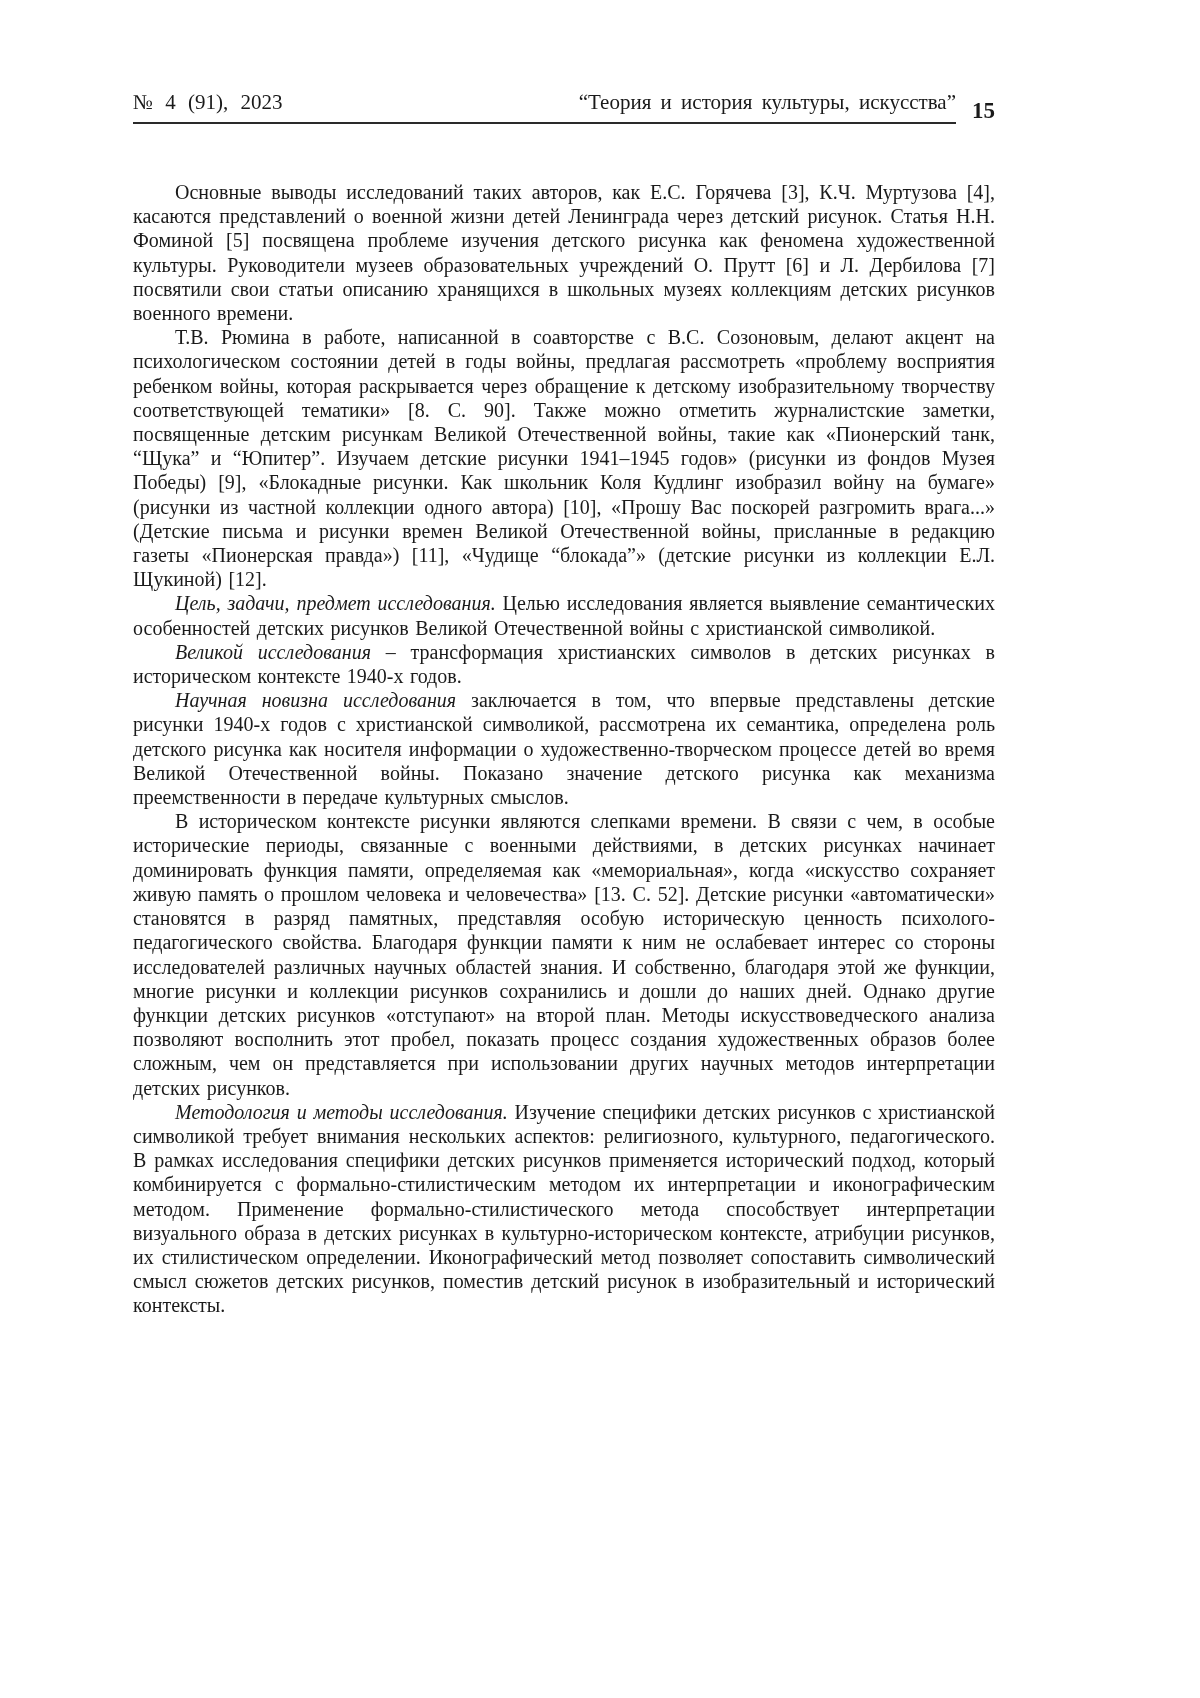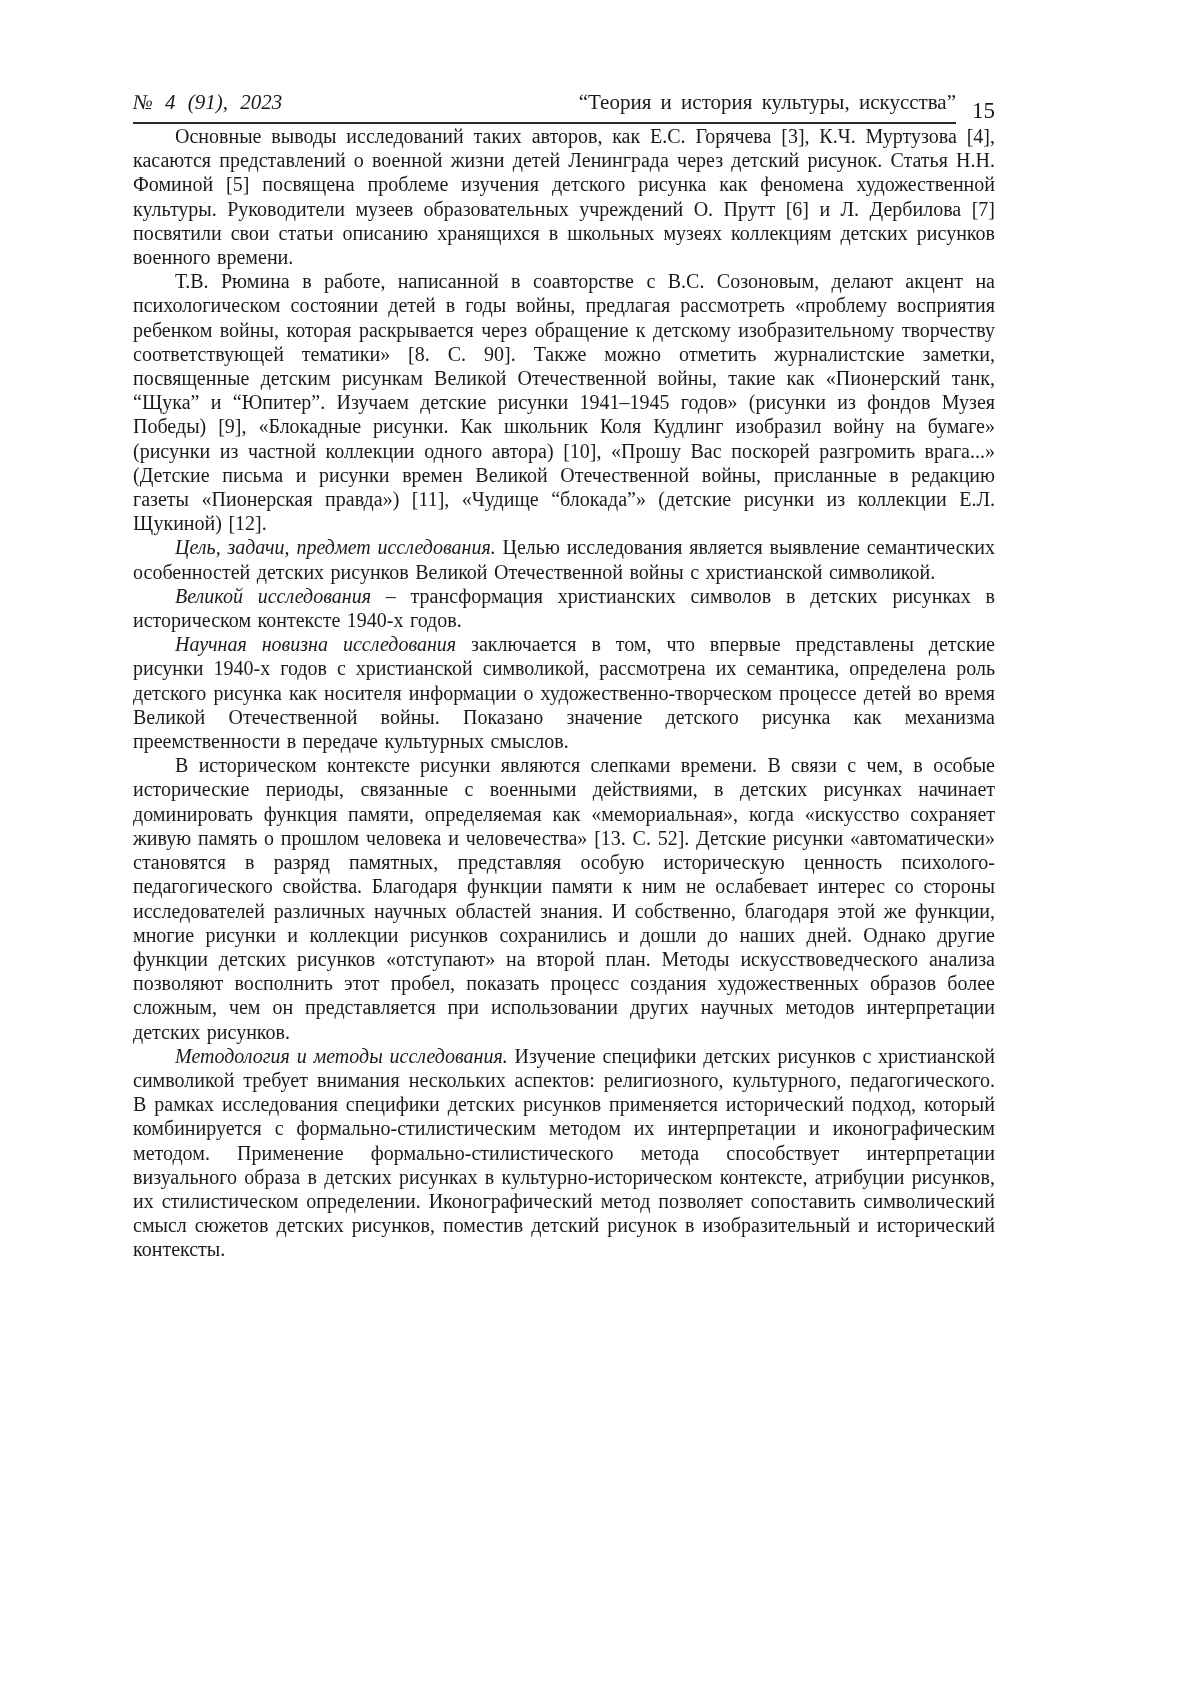--- a/index.html
+++ b/index.html
@@ -20,38 +20,38 @@
   }
   .header-underlined {
     flex: 1;
     display: flex;
     justify-content: space-between;
     align-items: baseline;
     border-bottom: 2px solid #2a2a2a;
     padding-bottom: 7px;
   }
   .header-issue {
-    font-style: italic;
     font-size: 21px;
     word-spacing: 7px;
     white-space: nowrap;
   }
   .header-journal {
     font-size: 21px;
     word-spacing: 4px;
     white-space: nowrap;
   }
   .page-num {
-    font-weight: normal;
+    font-weight: bold;
     font-size: 23px;
     margin-left: 16px;
     padding-bottom: 0px;
     white-space: nowrap;
   }
   .content {
+    margin-top: 56px;
     font-size: 20px;
     line-height: 24.2px;
     text-align: justify;
     word-spacing: 1.5px;
   }
   .content p {
     margin: 0;
     text-indent: 42px;
   }
   .lead { font-style: italic; }

